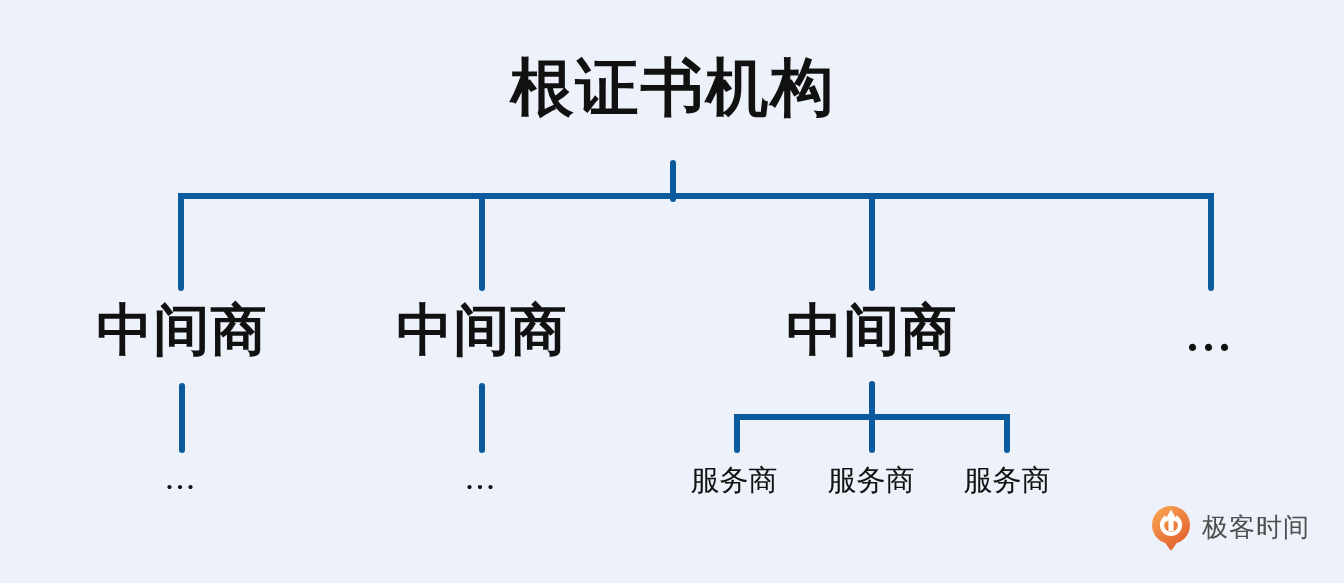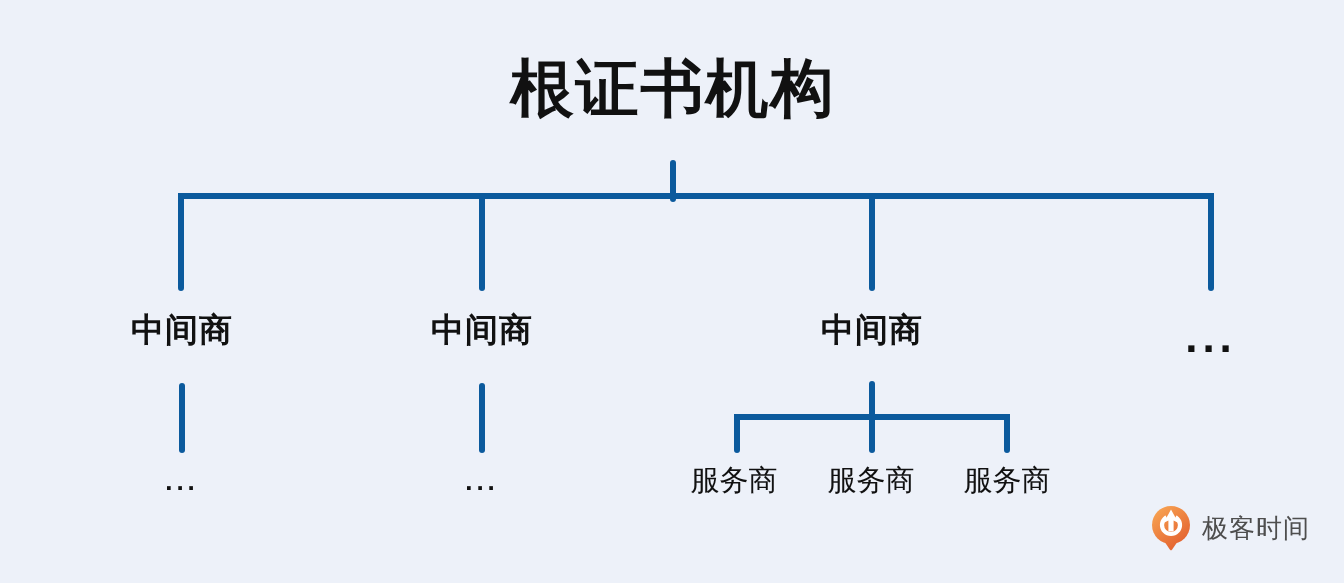--- a/index.html
+++ b/index.html
@@ -14,20 +14,21 @@
   body {
     font-family: "Liberation Sans", "DejaVu Sans", sans-serif;
     background: var(--background);
   }
   .canvas {
     position: relative;
     width: 1344px;
     height: 583px;
     background: var(--background);
     overflow: hidden;
+    font-family: Liberation Serif, serif;
   }
   .lines {
     position: absolute;
     left: 0; top: 0;
     width: 1344px; height: 583px;
   }
   .lines path {
     stroke: var(--connector-color);
     stroke-width: 6;
     fill: none;
@@ -43,21 +44,21 @@
   }
   .root-label {
     top: 52px;
     font-size: 63px;
     line-height: 72px;
     font-weight: 700;
     letter-spacing: 2px;
   }
   .mid-label {
     top: 301px;
-    font-size: 33px;
+    font-size: 56px;
     line-height: 58px;
     font-weight: 700;
     letter-spacing: 1px;
   }
   .ellipsis-right {
     top: 312px;
     font-size: 44px;
     line-height: 50px;
     font-weight: 700;
     letter-spacing: 5px;

